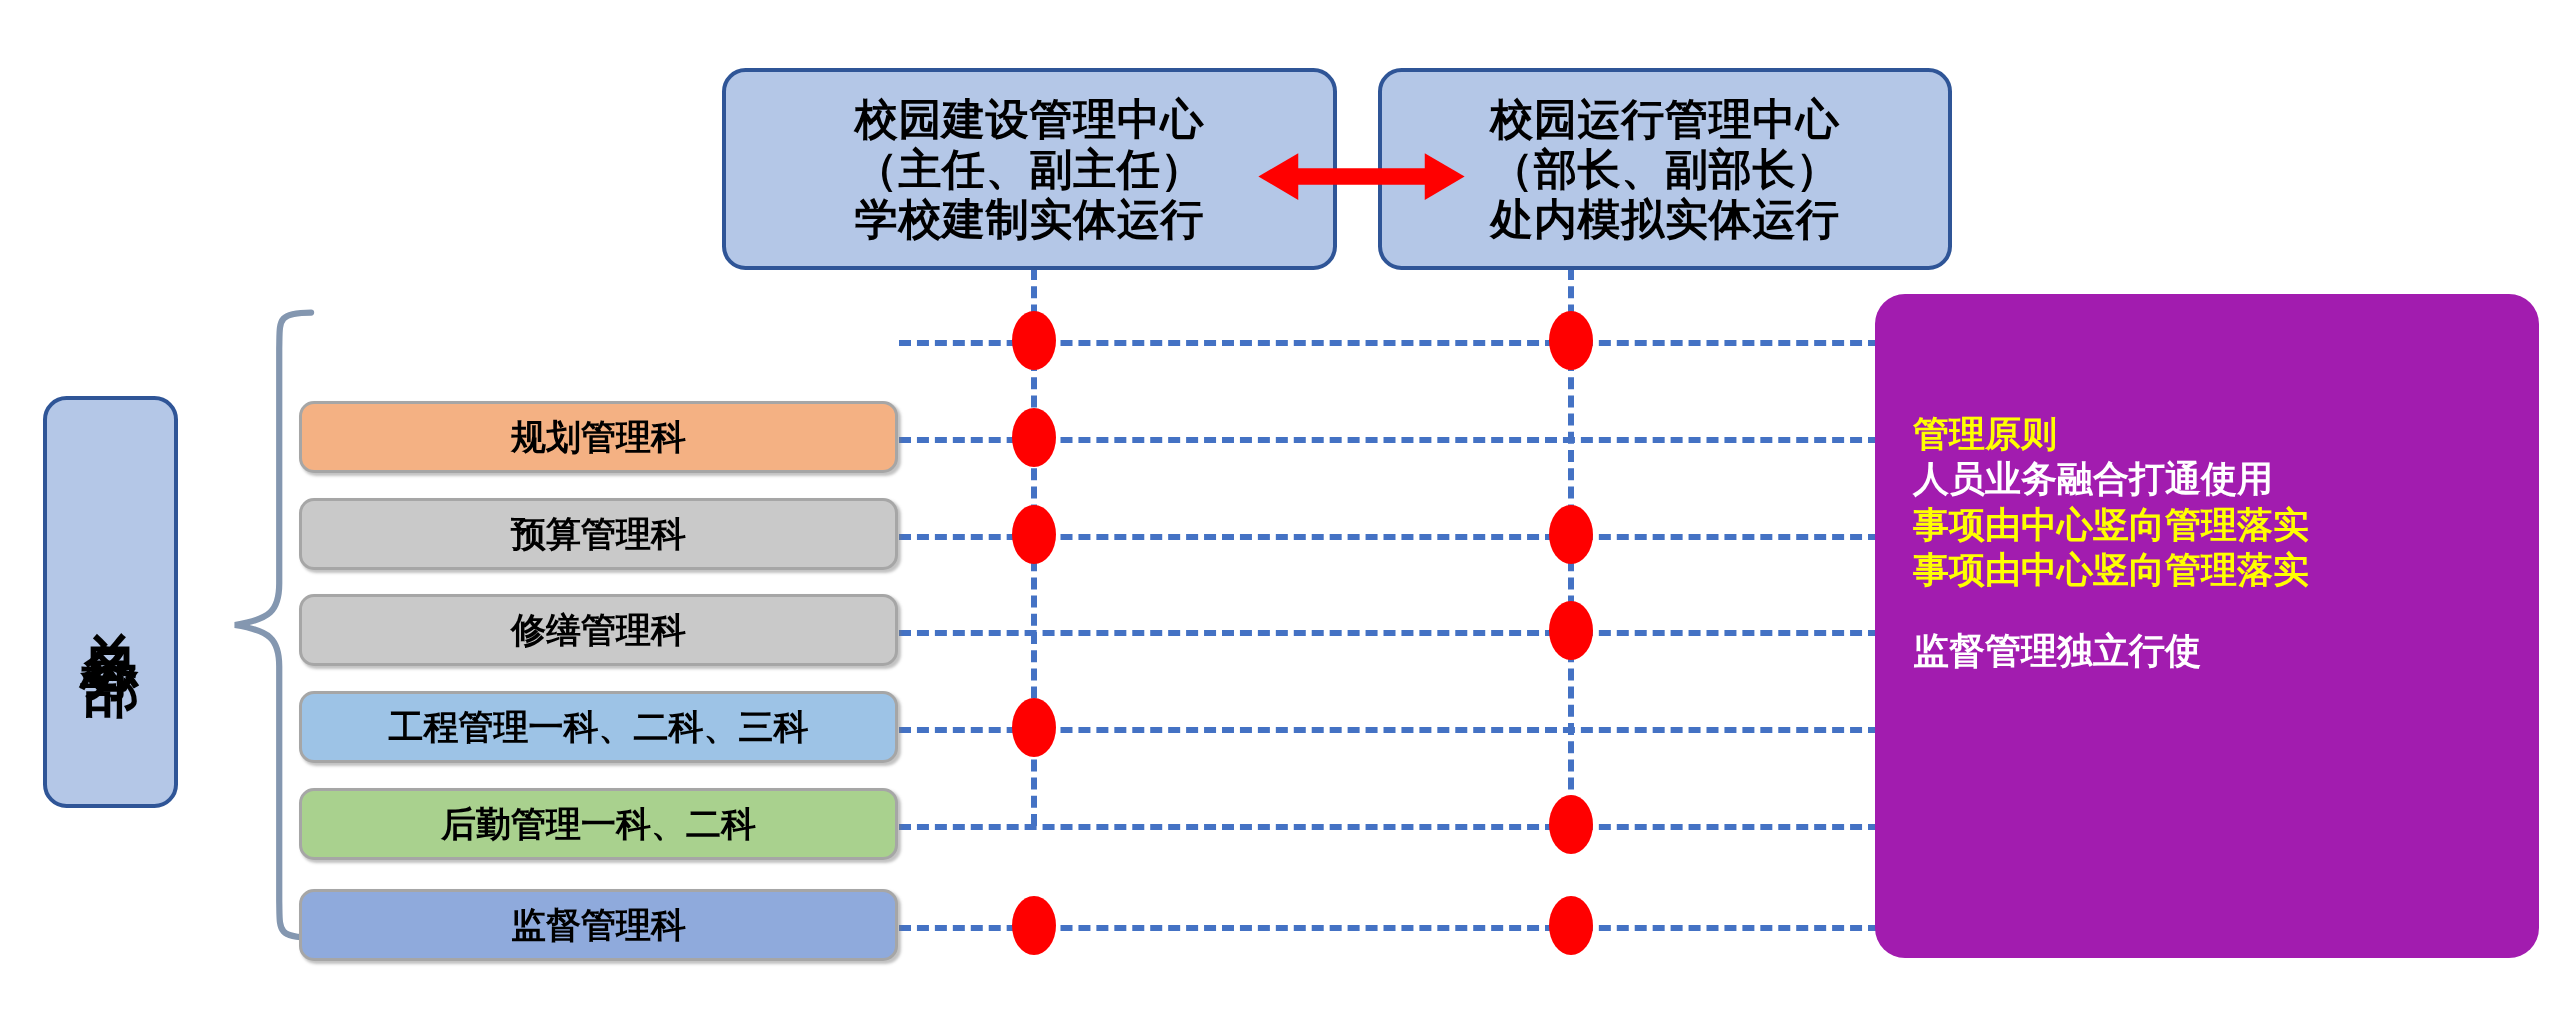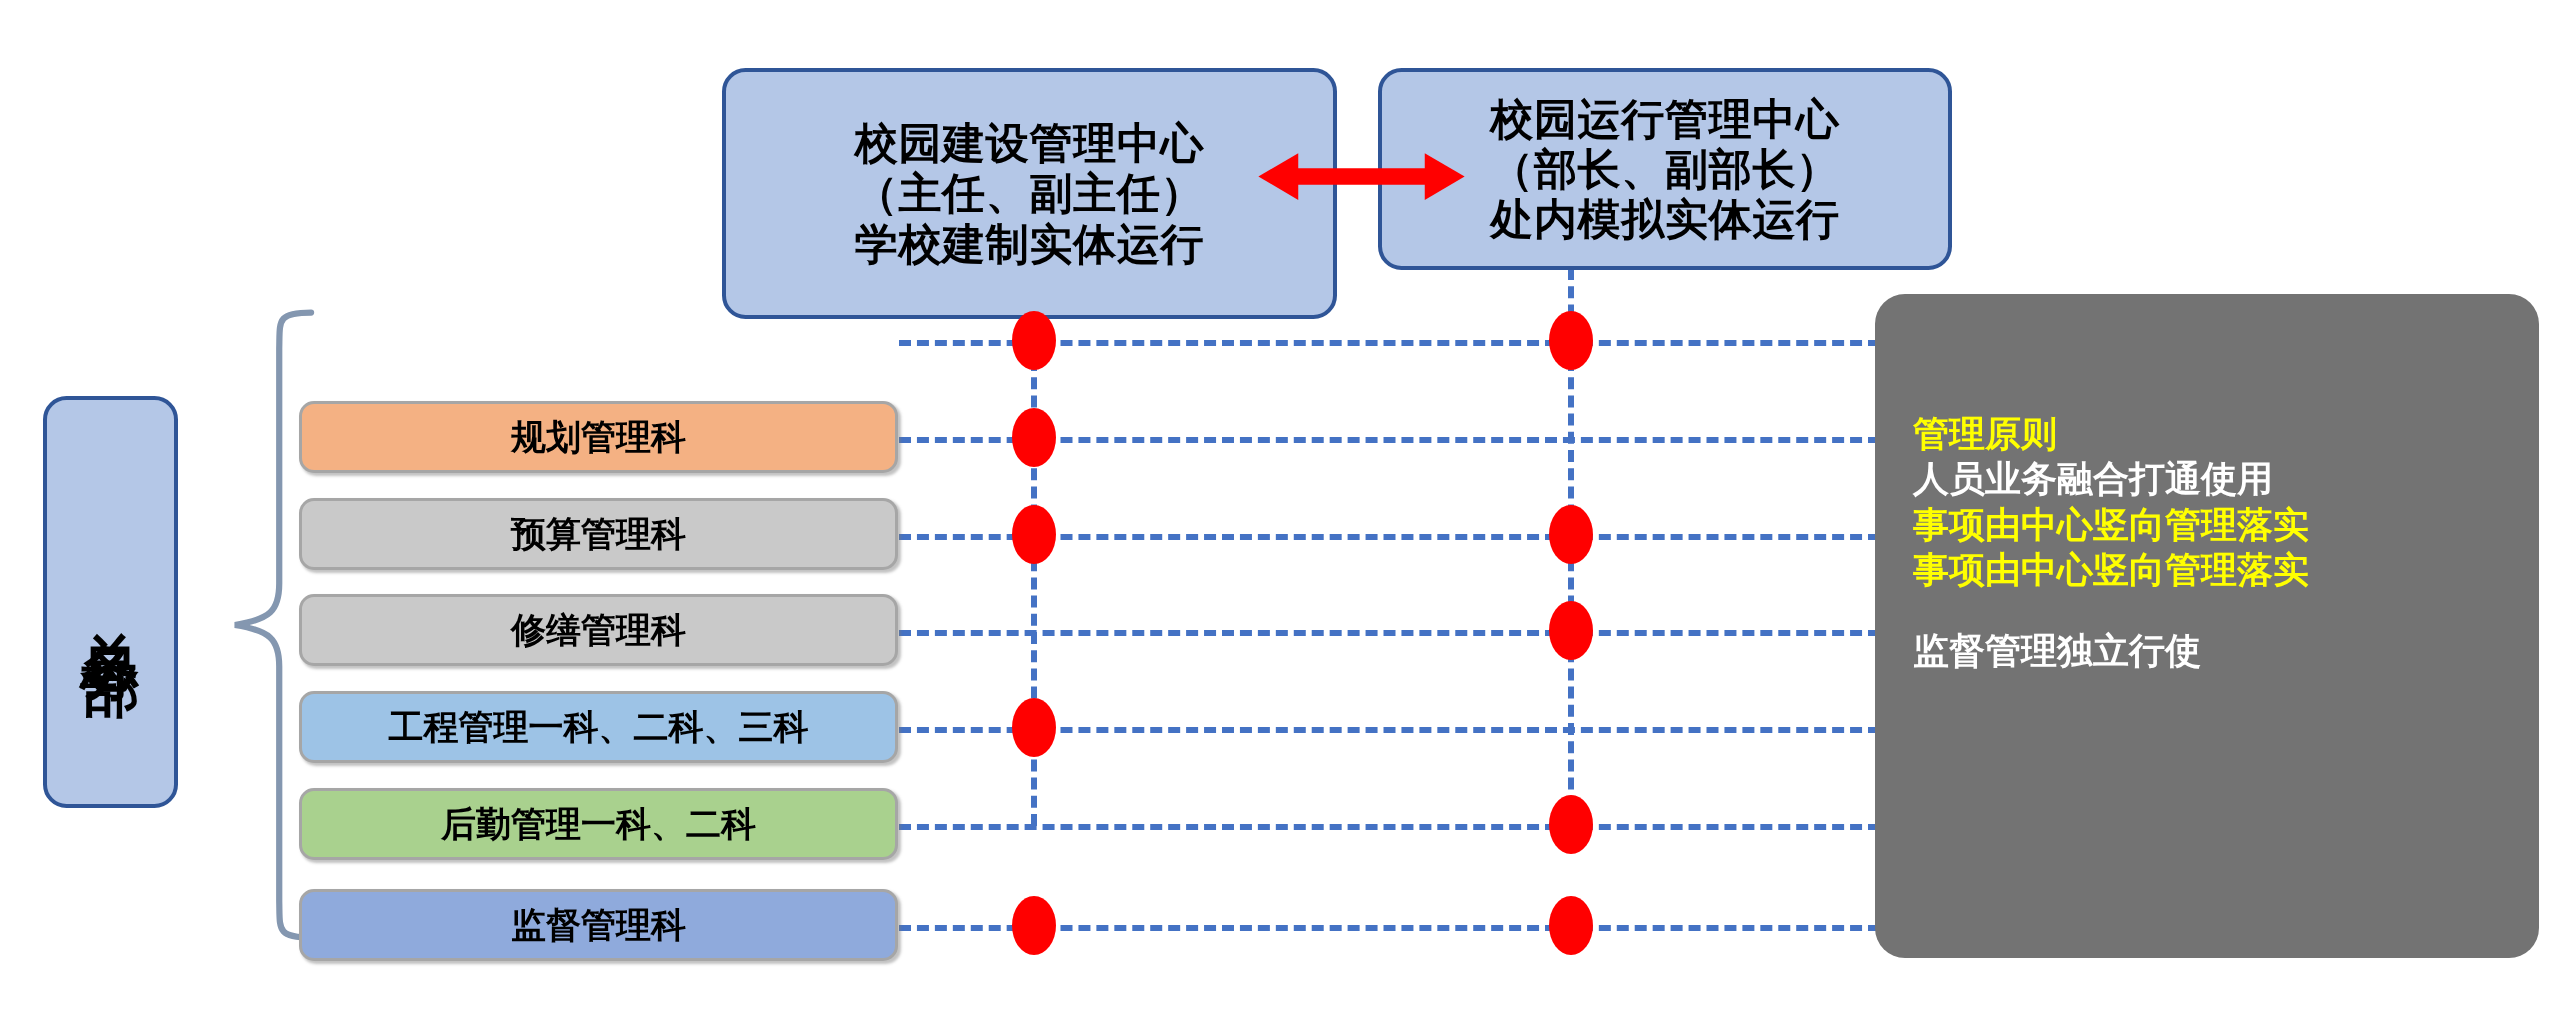--- a/index.html
+++ b/index.html
@@ -71,21 +71,21 @@
     justify-content: center;
     font-size: 35px;
     font-weight: 700;
     color: #000;
     white-space: nowrap;
     box-shadow: 2.1px 2.1px 2.8px rgba(120,120,120,0.45);
   }
 
   
   .principles {
-    background: #737373;
+    background: #a21caf;
     border-radius: 30px;
     padding: 0;
   }
   .principles-inner {
     position: absolute;
     left: 38px;
     top: 117px;
     right: 21px;
   }
   .pr-line {
@@ -123,21 +123,21 @@
   <div class="abs hline" style="left:899px; top:437px; width:981px;"></div>
   <div class="abs hline" style="left:899px; top:534px; width:981px;"></div>
   <div class="abs hline" style="left:899px; top:630px; width:981px;"></div>
   <div class="abs hline" style="left:899px; top:727px; width:981px;"></div>
   <div class="abs hline" style="left:899px; top:824px; width:981px;"></div>
   <div class="abs hline" style="left:899px; top:925px; width:981px;"></div>
 
   <div class="abs vline" style="left:1031px; top:268px; height:558px;"></div>
   <div class="abs vline" style="left:1568px; top:268px; height:558px;"></div>
 
-  <div class="abs center-box" style="left:722px; top:68px; width:615px; height:251px;">
+  <div class="abs center-box" style="left:722px; top:68px; width:615px; height:202px;">
     <div class="cb-line">校园建设管理中心</div>
     <div class="cb-line">（主任、副主任）</div>
     <div class="cb-line">学校建制实体运行</div>
   </div>
 
   <div class="abs center-box" style="left:1378px; top:68px; width:574px; height:202px;">
     <div class="cb-line">校园运行管理中心</div>
     <div class="cb-line">（部长、副部长）</div>
     <div class="cb-line">处内模拟实体运行</div>
   </div>

